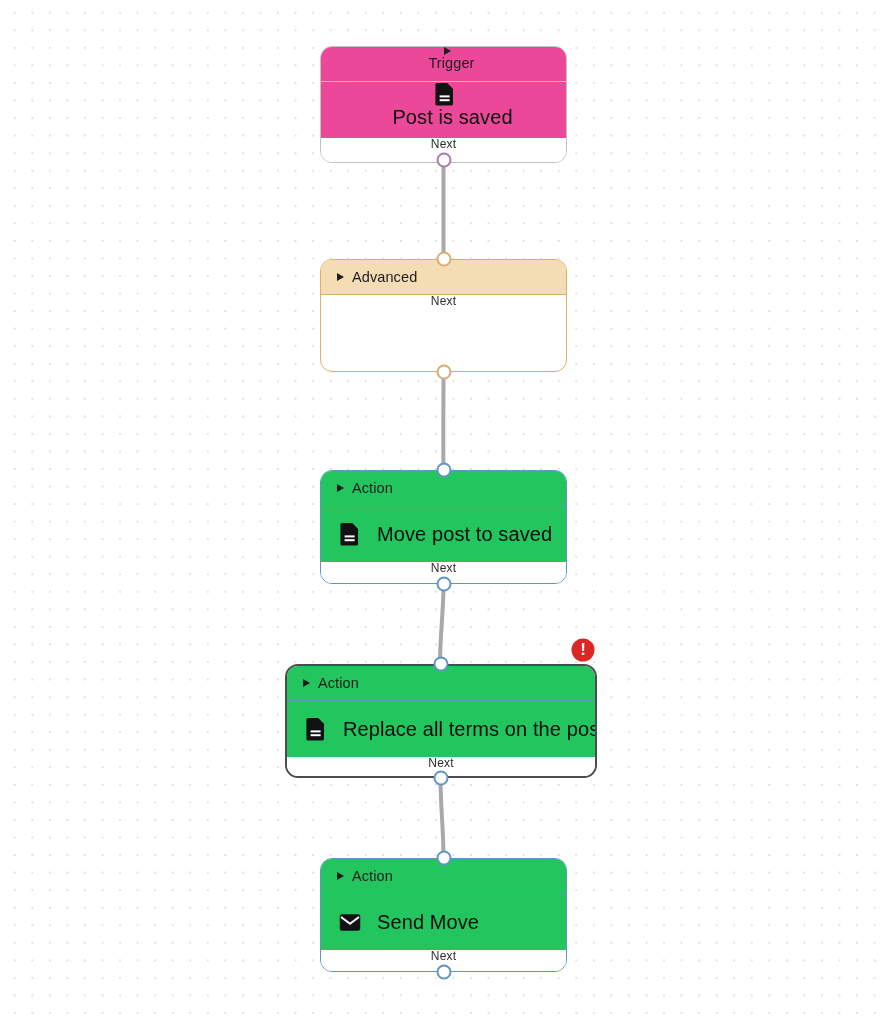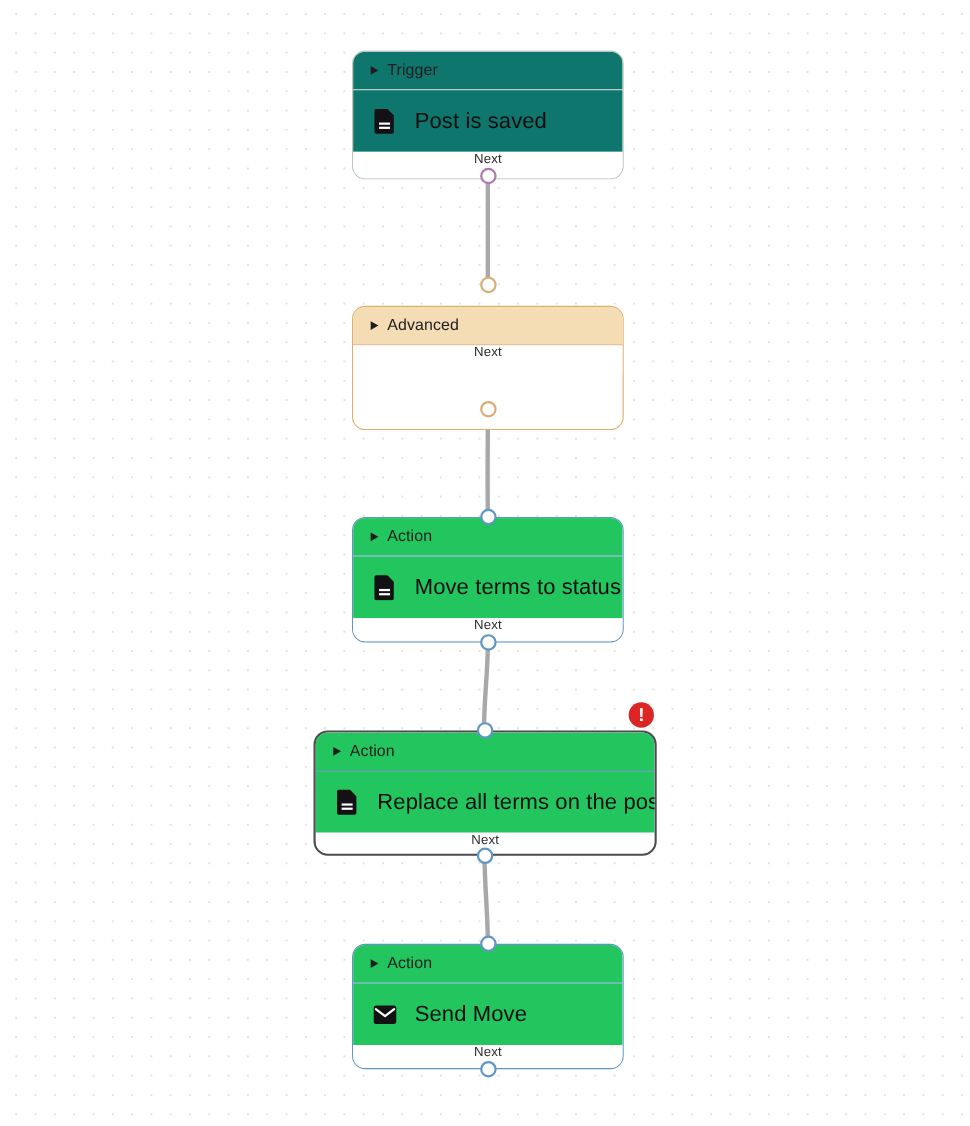--- a/index.html
+++ b/index.html
@@ -98,24 +98,24 @@
     letter-spacing: .15px;
   }
   .node-foot span { line-height: 13px; }
 
   
   .hdiv { height: 1px; width: 100%; }
 
   
   .n-trigger  { border: 1.4px solid #b9c6b9; }
   .n-trigger .node-head,
-  .n-trigger .node-body { background: #0f766e; }
+  .n-trigger .node-body { background: #ec4899; flex-direction: column; }
   .n-trigger .hdiv { background: #b9c6b9; }
 
-  .n-advanced { border: 1.4px solid #e0ae6b; margin-top: 19px; }
+  .n-advanced { border: 1.4px solid #e0ae6b; }
   .n-advanced .node-head,
   .n-advanced .node-body { background: #f4dcb4; }
   .n-advanced .hdiv { background: #e0ae6b; }
 
   .n-action   { border: 1.4px solid #5f96c4; }
   .n-action .node-head,
   .n-action .node-body { background: #22c55e; }
   .n-action .hdiv { background: #5f96c4; }
 
   .n-action.sel { border: 2.2px solid #4b4b50; }
@@ -216,21 +216,21 @@
     <div class="hdiv"></div>
     <div class="node-body">
       <span class="glyph">
         <svg width="20" height="24" viewBox="0 0 20 24">
           <path d="M2 1h10l6 6v15a1.6 1.6 0 0 1-1.6 1.6H2A1.6 1.6 0 0 1 .4 22V2.6A1.6 1.6 0 0 1 2 1z" fill="#121214"></path>
           <path d="M12 1l6 6h-6z" fill="#121214"></path>
           <rect x="4.6" y="13.4" width="10" height="2" fill="#ffffff"></rect>
           <rect x="4.6" y="17.2" width="10" height="2" fill="#ffffff"></rect>
         </svg>
       </span>
-      <span class="node-title">Move terms to status</span>
+      <span class="node-title">Move post to saved</span>
     </div>
     <div class="node-foot">
       <span>Next</span>
     </div>
   </div>
   <div class="port port-blue" style="left:443.5px; top:470px;"></div>
   <div class="port port-blue" style="left:443.5px; top:584px;"></div>
 
   <div class="node n-action sel" style="left:285px; top:664px; width:312px; height:114px;">
     <div class="node-head">

